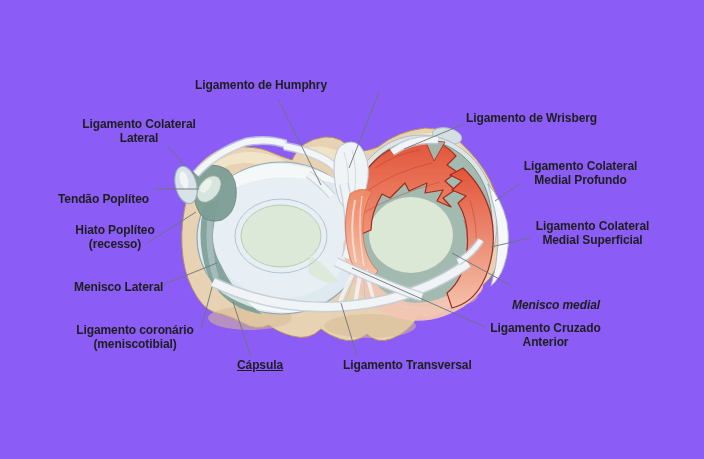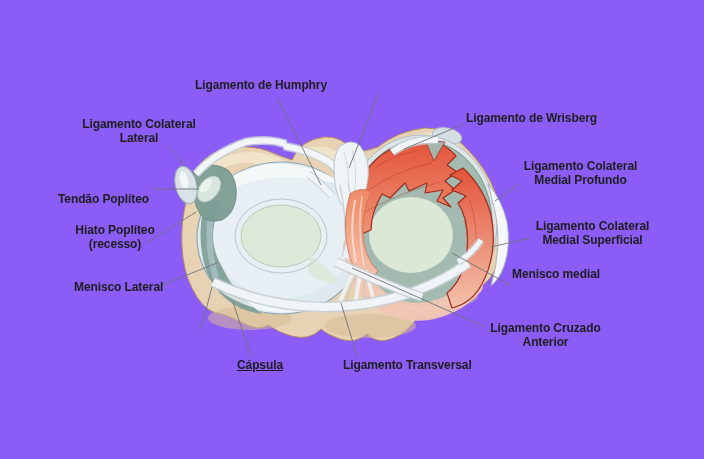--- a/index.html
+++ b/index.html
@@ -15,21 +15,21 @@
   .l-collat{left:59px;top:118px;width:160px;}
   .l-tendao{left:58px;top:183px;white-space:nowrap;margin-top:10px;}
   .l-hiato{left:52px;top:224px;width:126px;}
   .l-menlat{left:58px;top:281px;white-space:nowrap;padding-left:16px;}
   .l-coron{left:40px;top:324px;width:190px;}
   .l-capsula{left:218px;top:359px;width:84px;text-decoration:underline;}
   .l-transv{left:343px;top:359px;white-space:nowrap;}
   .l-wrisberg{left:466px;top:112px;white-space:nowrap;}
   .l-profundo{left:508px;top:160px;width:145px;}
   .l-superf{left:520px;top:220px;width:145px;}
-  .l-menmed{left:512px;top:268px;white-space:nowrap;}
+  .l-menmed{left:512px;top:299px;white-space:nowrap;font-style:italic;}
   .l-cruzant{left:473px;top:322px;width:145px;}
 </style>
 </head>
 <body>
 
 <div class="stage">
 
   <svg class="art" width="704" height="459" viewBox="0 0 704 459">
     <defs>
       <linearGradient id="gradRedL" x1="0" y1="0" x2="0" y2="1">
@@ -160,20 +160,22 @@
     </g>
   </svg>
 
   <div class="label c l-humphry">Ligamento de Humphry</div>
   <div class="label c l-collat">Ligamento Colateral
 Lateral</div>
   <div class="label l-tendao">Tendão Poplíteo</div>
   <div class="label c l-hiato">Hiato Poplíteo
 (recesso)</div>
   <div class="label l-menlat">Menisco Lateral</div>
+  <div class="label c l-coron">Ligamento coronário
+(meniscotibial)</div>
   <div class="label c l-capsula">Cápsula</div>
   <div class="label l-transv">Ligamento Transversal</div>
   <div class="label l-wrisberg">Ligamento de Wrisberg</div>
   <div class="label c l-profundo">Ligamento Colateral
 Medial Profundo</div>
   <div class="label c l-superf">Ligamento Colateral
 Medial Superficial</div>
   <div class="label l-menmed">Menisco medial</div>
   <div class="label c l-cruzant">Ligamento Cruzado
 Anterior</div>

